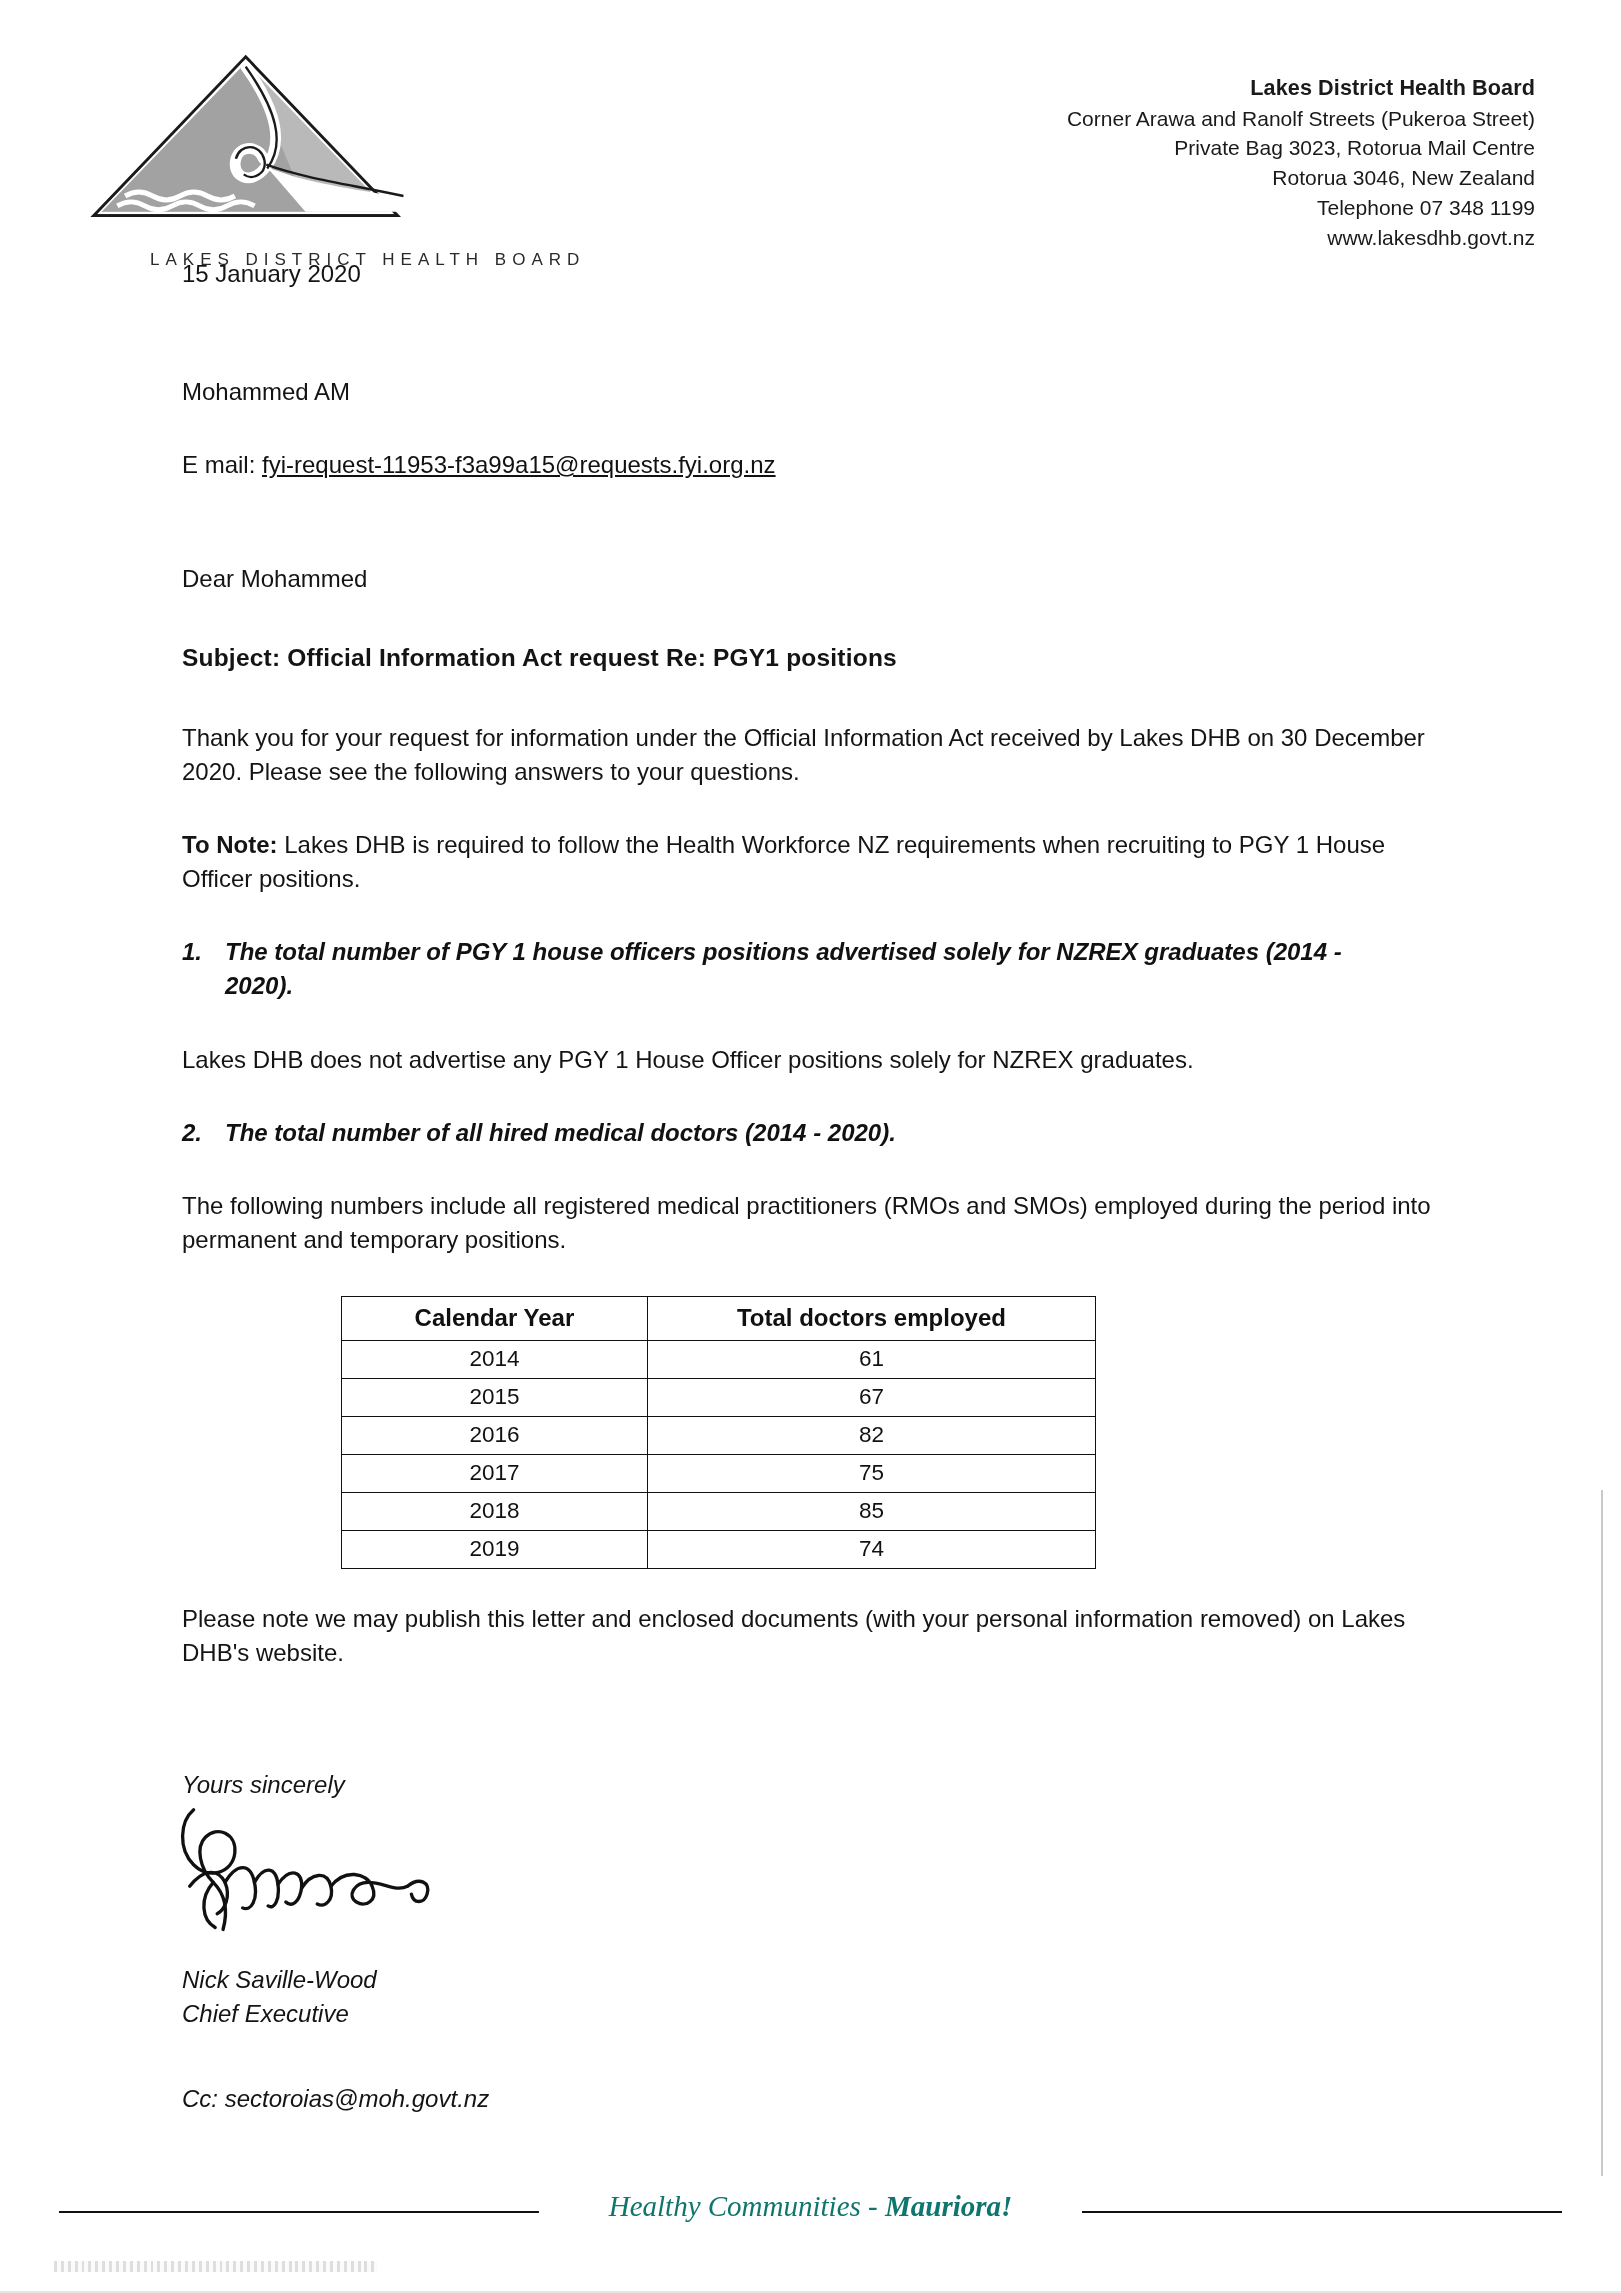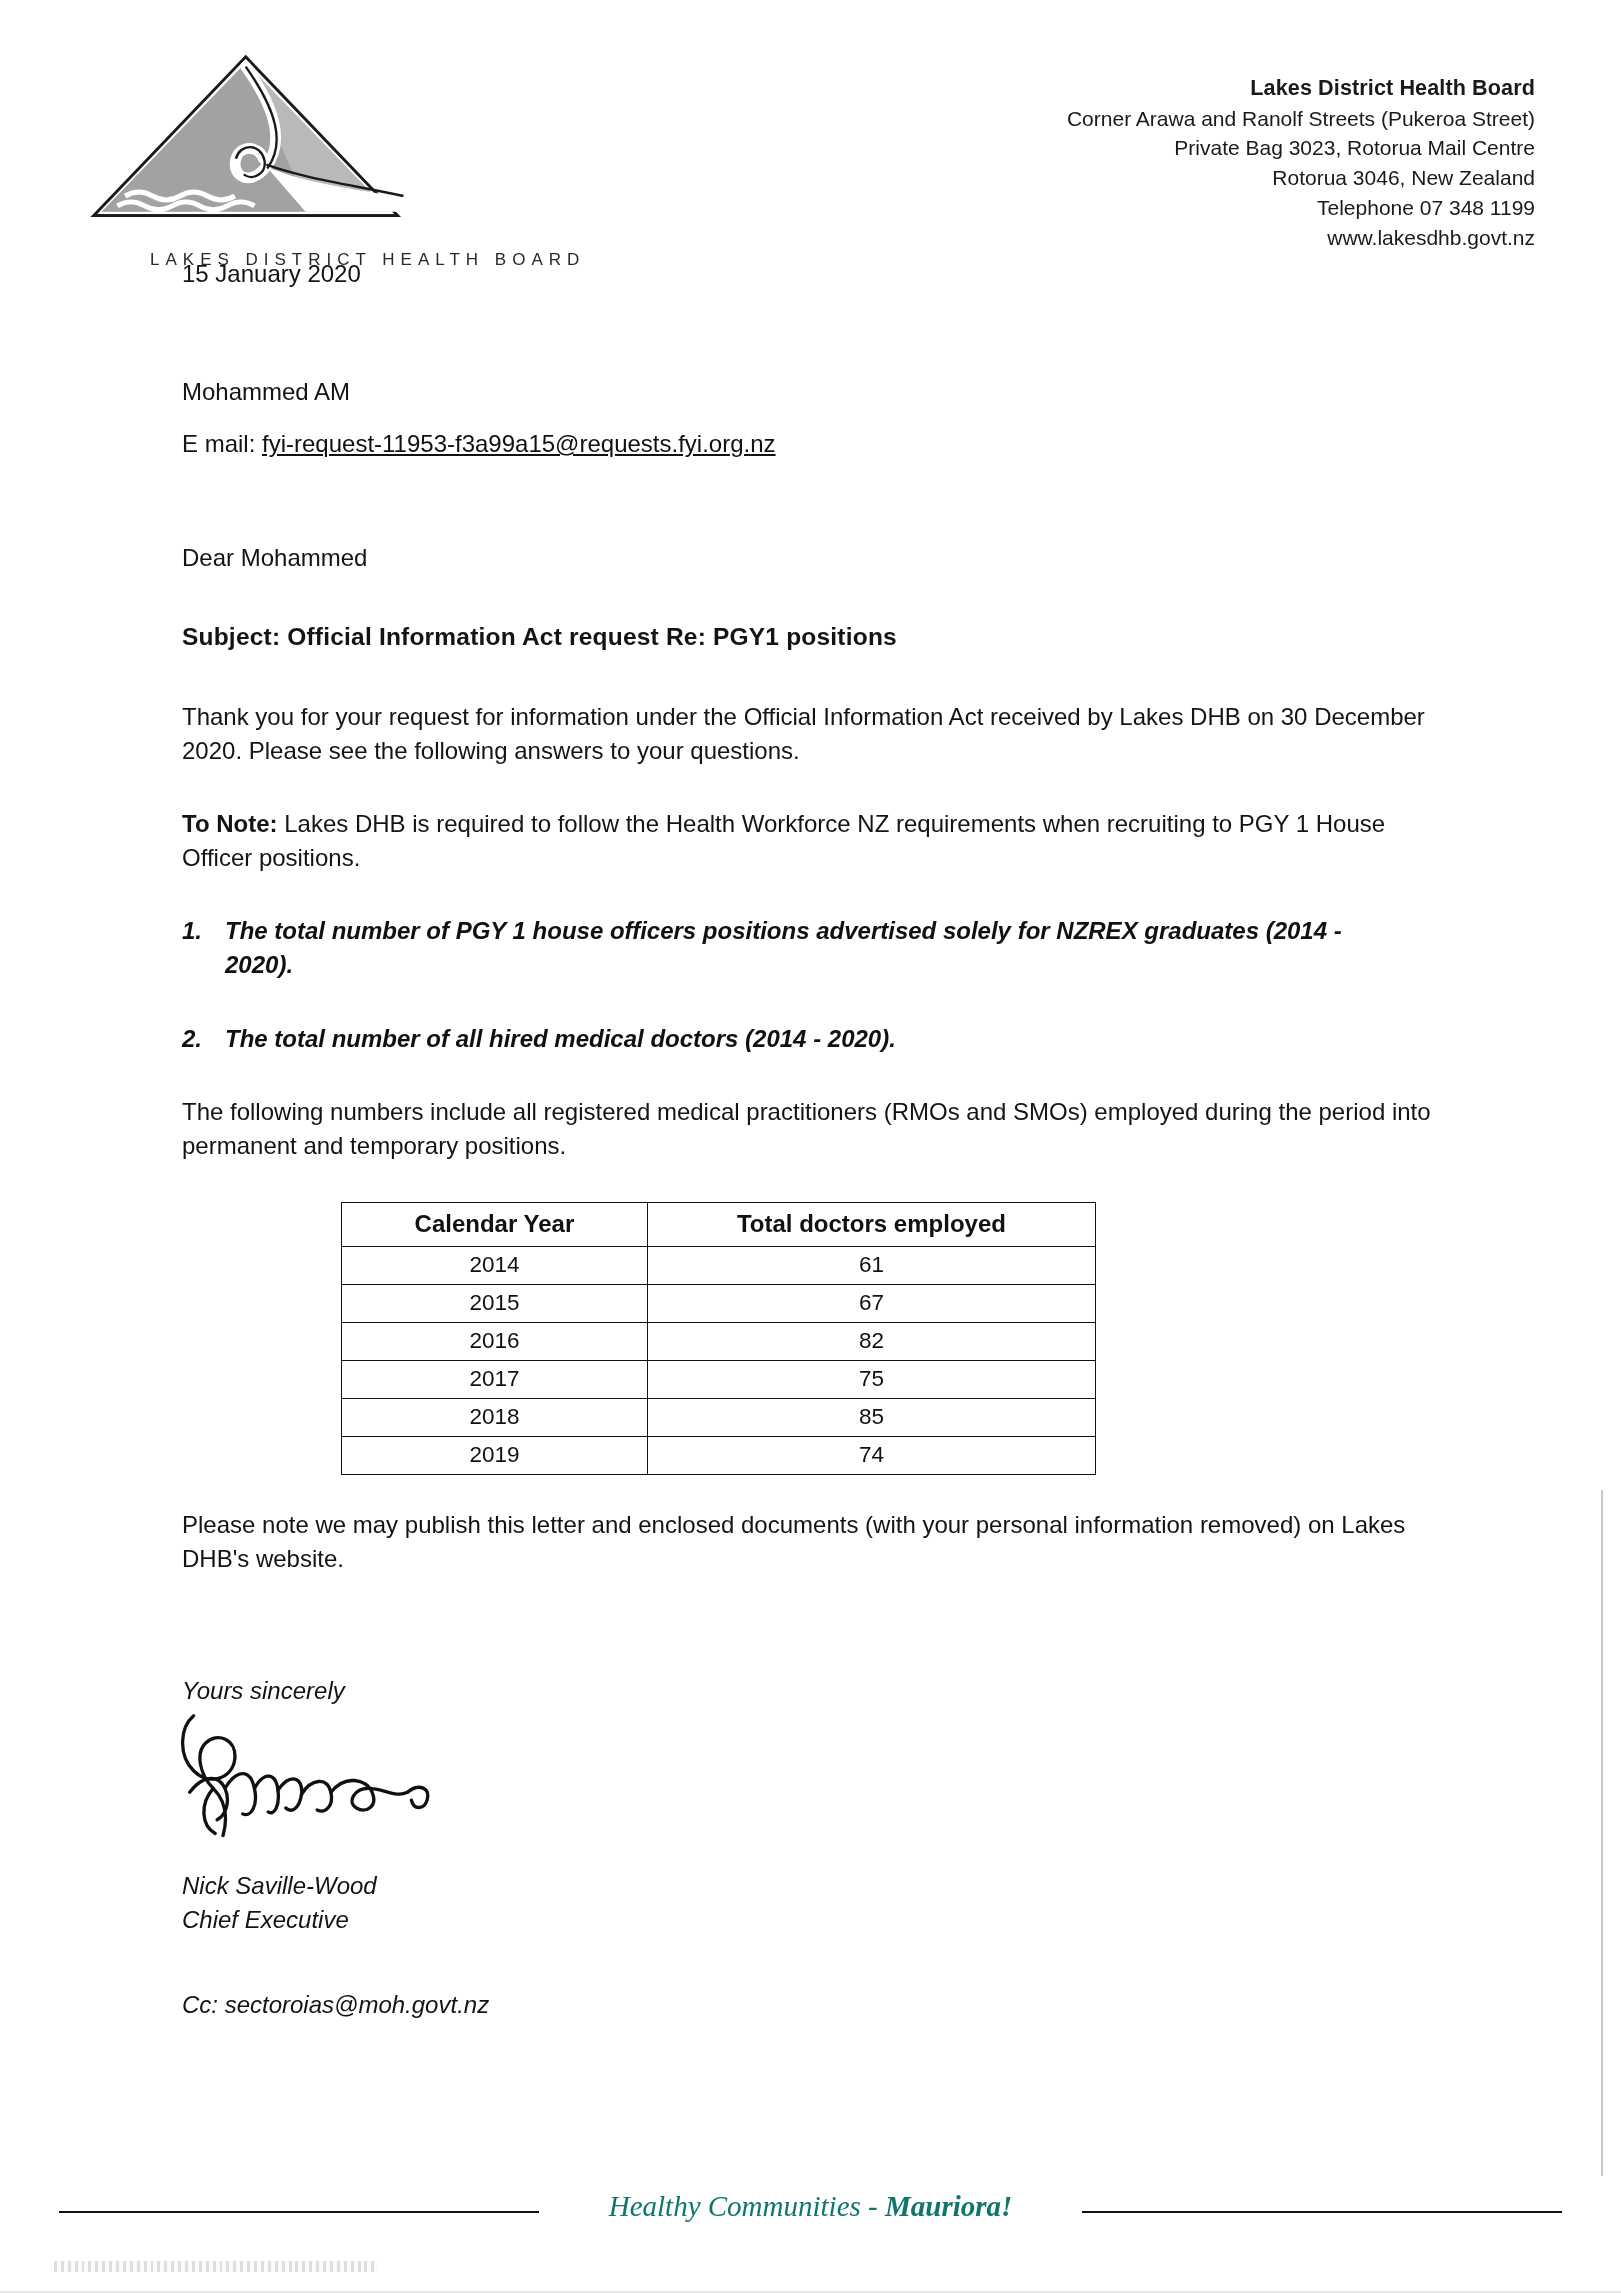--- a/index.html
+++ b/index.html
@@ -71,21 +71,21 @@
     top: 257px;
     width: 1264px;
   }
   .line, p {
     margin: 0;
     font-size: 24px;
     line-height: 1.42;
     color: #141414;
   }
   .date { margin-bottom: 84px; }
-  .recipient { margin-bottom: 18px; }
+  .recipient { margin-bottom: 39px; }
   .email-line { margin-bottom: 80px; }
   .email-link {
     text-decoration: underline;
     color: #111;
   }
   .salutation { margin-bottom: 45px; }
   .subject {
     font-weight: bold;
     font-size: 24.5px;
     margin-bottom: 45px;
@@ -260,20 +260,21 @@
 
     <p class="para">Thank you for your request for information under the Official Information Act received by Lakes DHB on 30 December 2020. Please see the following answers to your questions.</p>
 
     <p class="para"><span class="b">To Note:</span><span> Lakes DHB is required to follow the Health Workforce NZ requirements when recruiting to PGY 1 House Officer positions.</span></p>
 
     <div class="qitem">
       <div class="num">1.</div>
       <div class="qtext">The total number of PGY 1 house officers positions advertised solely for NZREX graduates (2014 - 2020).</div>
     </div>
 
+    <p class="para">Lakes DHB does not advertise any PGY 1 House Officer positions solely for NZREX graduates.</p>
 
     <div class="qitem">
       <div class="num">2.</div>
       <div class="qtext">The total number of all hired medical doctors (2014 - 2020).</div>
     </div>
 
     <p class="para">The following numbers include all registered medical practitioners (RMOs and SMOs) employed during the period into permanent and temporary positions.</p>
 
     <div class="table-wrap">
       <table class="doctors">

